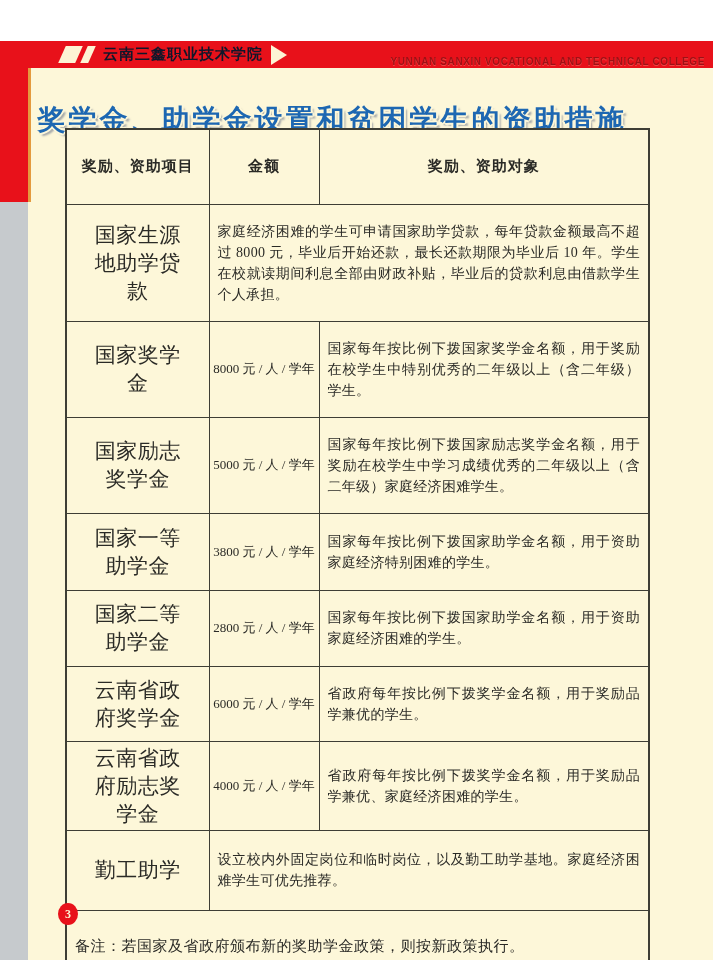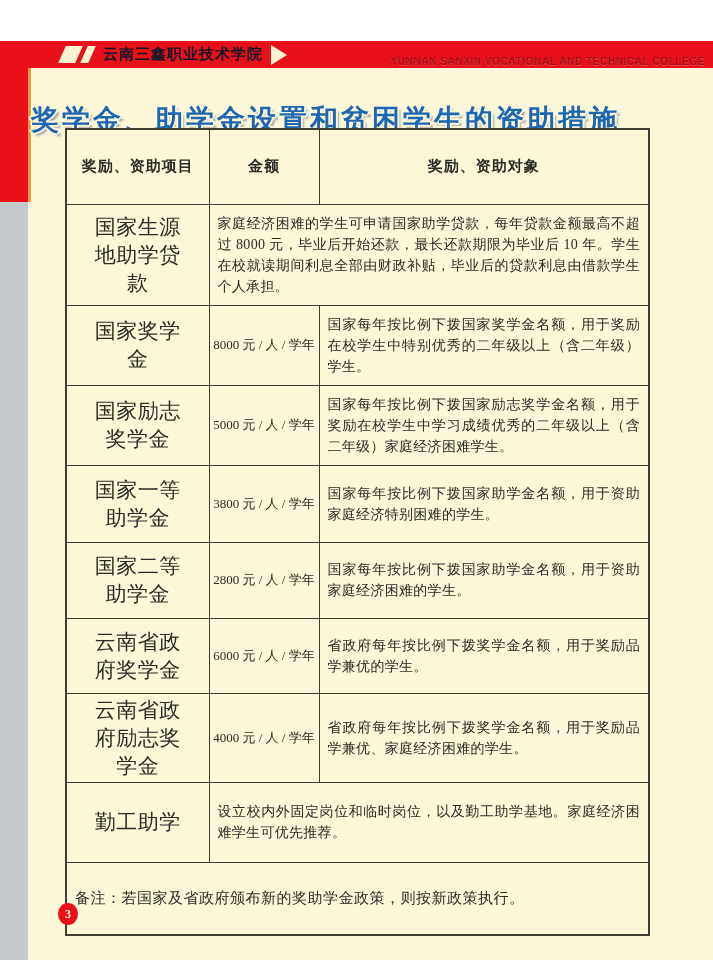--- a/index.html
+++ b/index.html
@@ -32,39 +32,39 @@
     font-weight:bold;font-size:10px;color:#9e1015;letter-spacing:0.6px;white-space:nowrap;
     text-shadow:0 1px 0 rgba(255,235,200,0.25);
   }
   
   .left-red{position:absolute;left:0;top:68px;width:28px;height:134px;background:#e8111a;}
   .left-orange{position:absolute;left:28px;top:68px;width:3px;height:134px;background:#e49a3e;}
   .left-gray{position:absolute;left:0;top:202px;width:28px;height:758px;background:#c6cacd;}
   
   .title{
     position:absolute;left:31px;top:82px;width:602px;
-    text-align:left;
+    text-align:center;
     font-family:"Liberation Sans","DejaVu Sans",sans-serif;
     font-weight:bold;font-size:28px;letter-spacing:3px;color:#1d67b2;
     text-shadow:
       -2px 0 0 #fdf7d9, 2px 0 0 #fdf7d9, 0 -2px 0 #fdf7d9, 0 2px 0 #fdf7d9,
       -1px -1px 0 #fdf7d9, 1px -1px 0 #fdf7d9, -1px 1px 0 #fdf7d9, 1px 1px 0 #fdf7d9,
       3px 3px 2px rgba(110,120,140,0.65);
     white-space:nowrap;
   }
   
   .tbl-wrap{position:absolute;left:65px;top:128px;width:583px;}
   table{border-collapse:collapse;table-layout:fixed;width:583px;background:#fdf7d9;}
   col.c1{width:143px;}col.c2{width:110px;}col.c3{width:330px;}
   th,td{border:1px solid #3e3e35;vertical-align:middle;}
   table{border:2px solid #3e3e35;}
   th{font-size:15px;font-weight:bold;text-align:center;letter-spacing:1px;}
   td.project{font-size:21px;text-align:center;letter-spacing:0.5px;padding:2px 20px;}
   td.amount{font-size:13px;text-align:center;white-space:nowrap;padding:20px 1px;}
-  td.desc{font-size:14px;line-height:1.5;text-align:justify;padding:8px 8px;letter-spacing:0.3px;}
+  td.desc{font-size:14px;line-height:1.5;text-align:justify;padding:16px 8px;letter-spacing:0.3px;}
   td.note-cell{font-size:15px;padding:4px 8px;letter-spacing:0.5px;}
   tr.h-head{height:75px;}
   tr.h-r0{height:85px;}tr.h-r1{height:70px;}tr.h-r2{height:77px;}tr.h-r3{height:77px;}
   tr.h-r4{height:76px;}tr.h-r5{height:75px;}tr.h-r6{height:77px;}tr.h-r7{height:80px;}
   tr.h-note{height:73px;}
   
   .page-num{
     position:absolute;left:58px;top:903px;width:20px;height:22px;border-radius:50%;
     background:#e8111a;color:#fdf4d4;font-size:12px;font-weight:bold;
     display:flex;align-items:center;justify-content:center;

